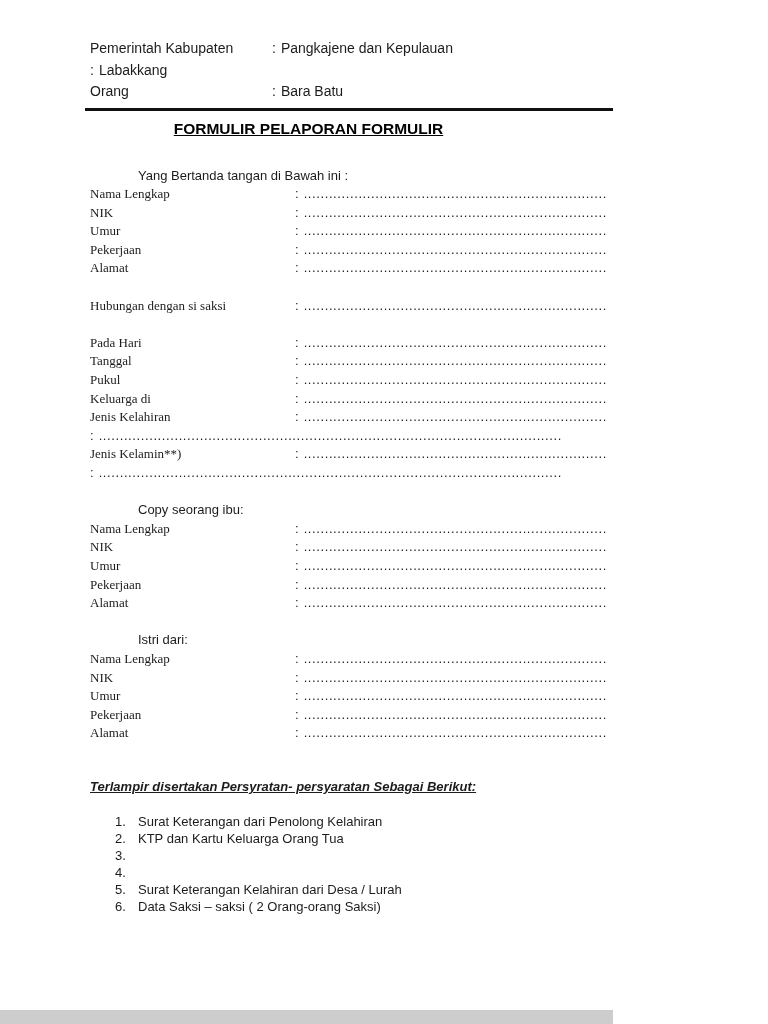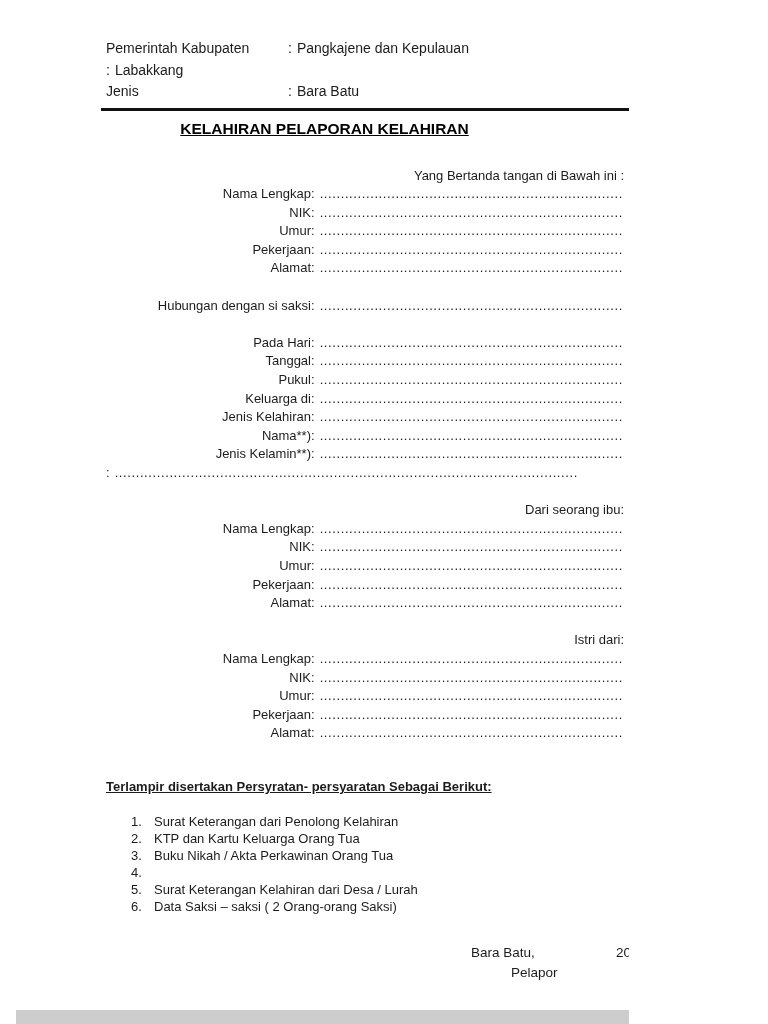--- a/index.html
+++ b/index.html
@@ -1,42 +1,42 @@
 <!DOCTYPE html>
 <html><head>
 <meta charset="utf-8">
 <style>
   html,body{margin:0;padding:0;background:#ffffff;}
   body{font-family:"Liberation Sans",sans-serif;color:#1c1c1c;}
-  .page{position:relative;width:613px;height:1024px;background:#ffffff;overflow:hidden;margin-left:16px;}
+  .page{position:relative;width:613px;height:1024px;background:#ffffff;overflow:hidden;}
   .content{padding:38px 86px 0 90px;}
 
   
   .hdr{font-size:14px;line-height:21.5px;}
   .hdr-row{display:flex;}
   .hdr-label{width:182px;flex-shrink:0;}
   .hdr-colon{margin-right:5px;}
   .divider{width:598px;margin:5px 0 0 -5px;border-top:3px solid #111;}
 
   
   .title{margin-top:9px;text-align:center;font-size:15.5px;font-weight:bold;text-decoration:underline;color:#000;}
 
   
-  .form-body{margin-top:29px;width:518px;font-size:13px;line-height:18.6px;text-align:right;}
+  .form-body{margin-top:29px;width:518px;font-size:13px;line-height:18.6px;}
   .form-section{margin-bottom:18.6px;}
   .sec-heading{padding-left:48px;}
   .field-row{display:flex;}
-  .field-label{width:205px;flex-shrink:0;}
+  .field-label{width:205px;flex-shrink:0;font-family:Liberation Serif, serif;}
   .field-line{flex:1;display:flex;white-space:nowrap;overflow:hidden;}
   .colon{margin-right:5px;}
   .dots{overflow:hidden;letter-spacing:0.6px;}
 
   
   .attachments{margin-top:36px;font-size:13px;}
-  .att-heading{font-weight:bold;text-decoration:underline;}
+  .att-heading{font-weight:bold;font-style:italic;text-decoration:underline;}
   .att-list{margin-top:19px;line-height:17px;}
   .att-row{display:flex;margin-left:25px;}
   .att-num{width:23px;flex-shrink:0;}
 
   
   .sig{position:absolute;top:944px;left:455px;font-size:13.5px;line-height:18px;}
   .sig-line1{position:relative;}
   .sig-year{position:absolute;left:145px;top:0;}
   .sig-line2{margin-top:2px;margin-left:40px;}
 
@@ -52,28 +52,28 @@
         <div class="hdr-row">
           <span class="hdr-label">Pemerintah Kabupaten</span>
           <span class="hdr-colon">:</span>
           <span class="hdr-value">Pangkajene dan Kepulauan</span>
         </div>
         <div class="hdr-row">
           <span class="hdr-colon">:</span>
           <span class="hdr-value">Labakkang</span>
         </div>
         <div class="hdr-row">
-          <span class="hdr-label">Jenis</span>
+          <span class="hdr-label">Orang</span>
           <span class="hdr-colon">:</span>
           <span class="hdr-value">Bara Batu</span>
         </div>
       </div>
     <div class="divider"></div>
 
-    <div class="title">KELAHIRAN PELAPORAN KELAHIRAN</div>
+    <div class="title">FORMULIR PELAPORAN FORMULIR</div>
 
     <div class="form-body">
         <div class="form-section">
           <div class="sec-heading">Yang Bertanda tangan di Bawah ini :</div>
           <div class="field-row">
             <span class="field-label">Nama Lengkap</span>
             <span class="field-line">
               <span class="colon">:</span>
               <span class="dots">..............................................................................................................</span>
             </span>
@@ -146,42 +146,41 @@
             </span>
           </div>
           <div class="field-row">
             <span class="field-label">Jenis Kelahiran</span>
             <span class="field-line">
               <span class="colon">:</span>
               <span class="dots">..............................................................................................................</span>
             </span>
           </div>
           <div class="field-row">
-            <span class="field-label">Nama**)</span>
             <span class="field-line">
               <span class="colon">:</span>
               <span class="dots">..............................................................................................................</span>
             </span>
           </div>
           <div class="field-row">
             <span class="field-label">Jenis Kelamin**)</span>
             <span class="field-line">
               <span class="colon">:</span>
               <span class="dots">..............................................................................................................</span>
             </span>
           </div>
           <div class="field-row">
             <span class="field-line">
               <span class="colon">:</span>
               <span class="dots">..............................................................................................................</span>
             </span>
           </div>
         </div>
         <div class="form-section">
-          <div class="sec-heading">Dari seorang ibu:</div>
+          <div class="sec-heading">Copy seorang ibu:</div>
           <div class="field-row">
             <span class="field-label">Nama Lengkap</span>
             <span class="field-line">
               <span class="colon">:</span>
               <span class="dots">..............................................................................................................</span>
             </span>
           </div>
           <div class="field-row">
             <span class="field-label">NIK</span>
             <span class="field-line">
@@ -257,39 +256,31 @@
           <div class="att-row">
             <span class="att-num">1.</span>
             <span class="att-text">Surat Keterangan dari Penolong Kelahiran</span>
           </div>
           <div class="att-row">
             <span class="att-num">2.</span>
             <span class="att-text">KTP dan Kartu Keluarga Orang Tua</span>
           </div>
           <div class="att-row">
             <span class="att-num">3.</span>
-            <span class="att-text">Buku Nikah / Akta Perkawinan Orang Tua</span>
           </div>
           <div class="att-row">
             <span class="att-num">4.</span>
           </div>
           <div class="att-row">
             <span class="att-num">5.</span>
             <span class="att-text">Surat Keterangan Kelahiran dari Desa / Lurah</span>
           </div>
           <div class="att-row">
             <span class="att-num">6.</span>
             <span class="att-text">Data Saksi – saksi ( 2 Orang-orang Saksi)</span>
           </div>
         </div>
     </div>
   </div>
 
-  <div class="sig">
-    <div class="sig-line1">
-      <span>Bara Batu,</span>
-      <span class="sig-year">2010</span>
-    </div>
-    <div class="sig-line2">Pelapor</div>
-  </div>
 
   <div class="viewer-strip"></div>
 </div>
 
 </body></html>

